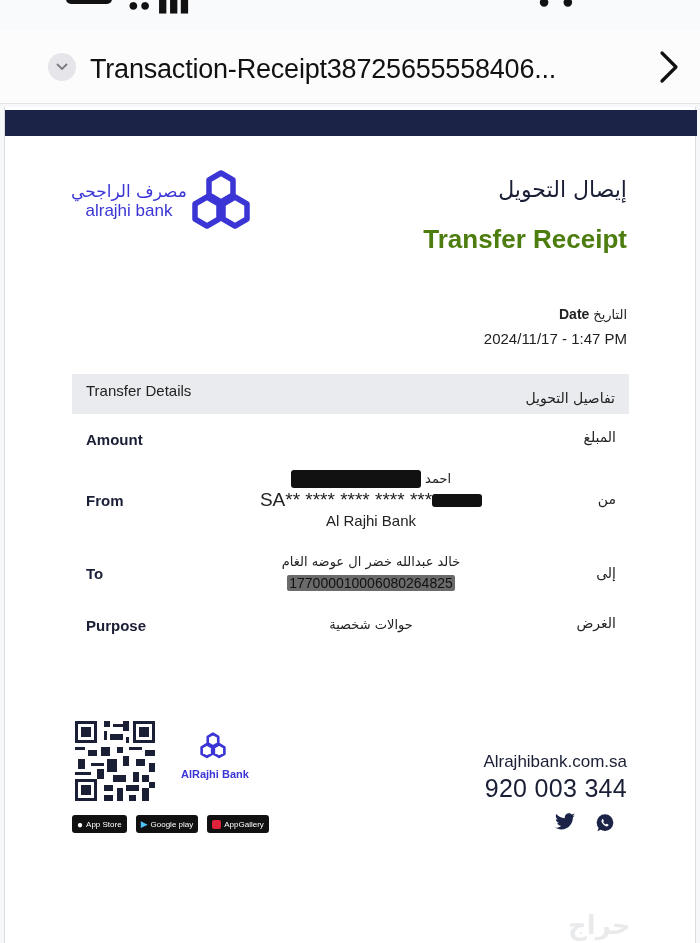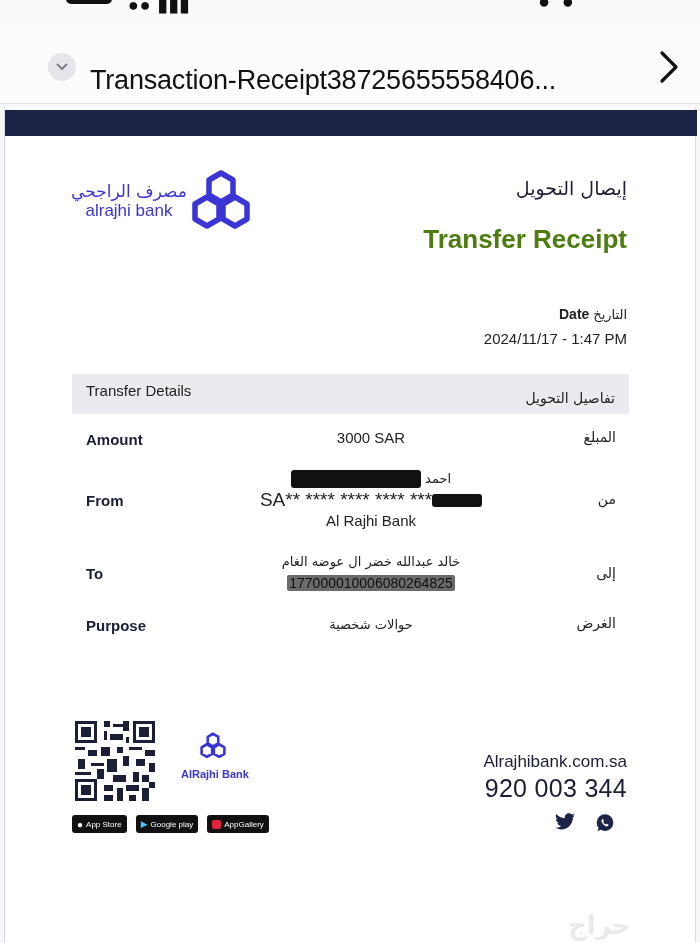--- a/index.html
+++ b/index.html
@@ -11,21 +11,21 @@
   .navbar { position: absolute; top: 30px; left: 0; width: 700px; height: 74px; background: #fcfcfd; border-bottom: 1px solid #e3e4e8; }
   .nav-chevron { position: absolute; left: 48px; top: 55px; width: 28px; height: 28px; border-radius: 50%; background: #e6e6ea; color: #7a7a80; display: flex; align-items: center; justify-content: center; }
   .nav-title { position: absolute; left: 90px; top: 52px; font-size: 27px; color: #111; letter-spacing: -0.2px; white-space: nowrap; }
   .nav-next { position: absolute; left: 654px; top: 50px; width: 30px; height: 36px; }
   .doc { position: absolute; top: 107px; left: 4px; width: 692px; height: 836px; background: #ffffff; border-left: 1px solid #d9dbe0; border-right: 1px solid #d9dbe0; }
   .doc-bar { position: absolute; top: 3px; left: 0; width: 692px; height: 26px; background: #1b2447; }
   .brand { position: absolute; top: 62px; left: 66px; display: flex; align-items: center; }
   .brand-text { text-align: center; color: #3b35d6; margin-right: 0; }
   .brand-ar { font-family: "DejaVu Sans", sans-serif; font-size: 17px; line-height: 20px; direction: rtl; }
   .brand-en { font-size: 17px; line-height: 20px; }
-  .title-ar { position: absolute; top: 70px; right: 68px; font-family: "DejaVu Sans", sans-serif; font-size: 19px; color: #1b1f36; direction: rtl; }
+  .title-ar { position: absolute; top: 70px; right: 68px; font-family: "DejaVu Sans", sans-serif; font-size: 22px; color: #1b1f36; direction: rtl; }
   .title-en { position: absolute; top: 117px; right: 68px; font-size: 26px; font-weight: bold; color: #4d7c0f; }
   .benef { position: absolute; top: 210px; left: 68px; font-size: 14px; color: #222; white-space: nowrap; }
   .benef .ar { font-family: "DejaVu Sans", sans-serif; font-size: 13px; }
   .date-label { position: absolute; top: 199px; right: 68px; font-size: 14px; color: #222; }
   .date-label b { font-weight: bold; }
   .date-label .ar { font-family: "DejaVu Sans", sans-serif; font-size: 13px; }
   .date-val { position: absolute; top: 223px; right: 68px; font-size: 15px; color: #222; }
   .details-head { position: absolute; top: 267px; left: 67px; width: 557px; height: 40px; background: #e9ebee; display: flex; justify-content: space-between; align-items: center; padding: 0 14px; font-size: 15px; color: #222; }
   .details-head .ar { font-family: "DejaVu Sans", sans-serif; font-size: 14px; direction: rtl; margin-top: 8px; }
   .details-head .en { margin-top: -8px; }
@@ -55,21 +55,21 @@
   <div class="sb-dots">●● ▮▮▮</div>
   <div class="sb-right">● ●</div>
 </div>
 
 <div class="navbar">
   <div class="nav-chevron" style="position:absolute; top:23px;">
     <svg width="12" height="8" viewBox="0 0 12 8">
         <path d="M1 1 L6 6 L11 1" fill="none" stroke="#7a7a80" stroke-width="1.8"></path>
       </svg>
   </div>
-  <div class="nav-title" style="top:35px;">Transaction-Receipt38725655558406...</div>
+  <div class="nav-title" style="top:24px;">Transaction-Receipt38725655558406...</div>
   <div class="nav-next" style="top:19px;">
     <svg width="30" height="36" viewBox="0 0 30 36">
         <path d="M8 4 L22 18 L8 32" fill="none" stroke="#111" stroke-width="3.2" stroke-linecap="round" stroke-linejoin="round"></path>
       </svg>
   </div>
 </div>
 
 <div class="doc">
   <div class="doc-bar"></div>
 
@@ -97,21 +97,20 @@
   </div>
   <div class="date-val">2024/11/17 - 1:47 PM</div>
 
   <div class="details-head">
     <span class="en">Transfer Details</span>
     <span class="ar">تفاصيل التحويل</span>
   </div>
 
   <div class="row" style="top:322px; height:24px;">
     <span class="lbl" style="top:2px;">Amount</span>
-    <span class="val">3000 SAR</span>
     <span class="ar-lbl" style="top:0;">المبلغ</span>
   </div>
 
   <div class="row" style="top:360px; height:72px;">
     <span class="lbl" style="top:25px;">From</span>
     <div class="val" style="top:0;">
       <div style="line-height:22px;">
         <span class="redact" style="width:130px; height:18px;"></span>
         <span class="ar">احمد</span>
       </div>

